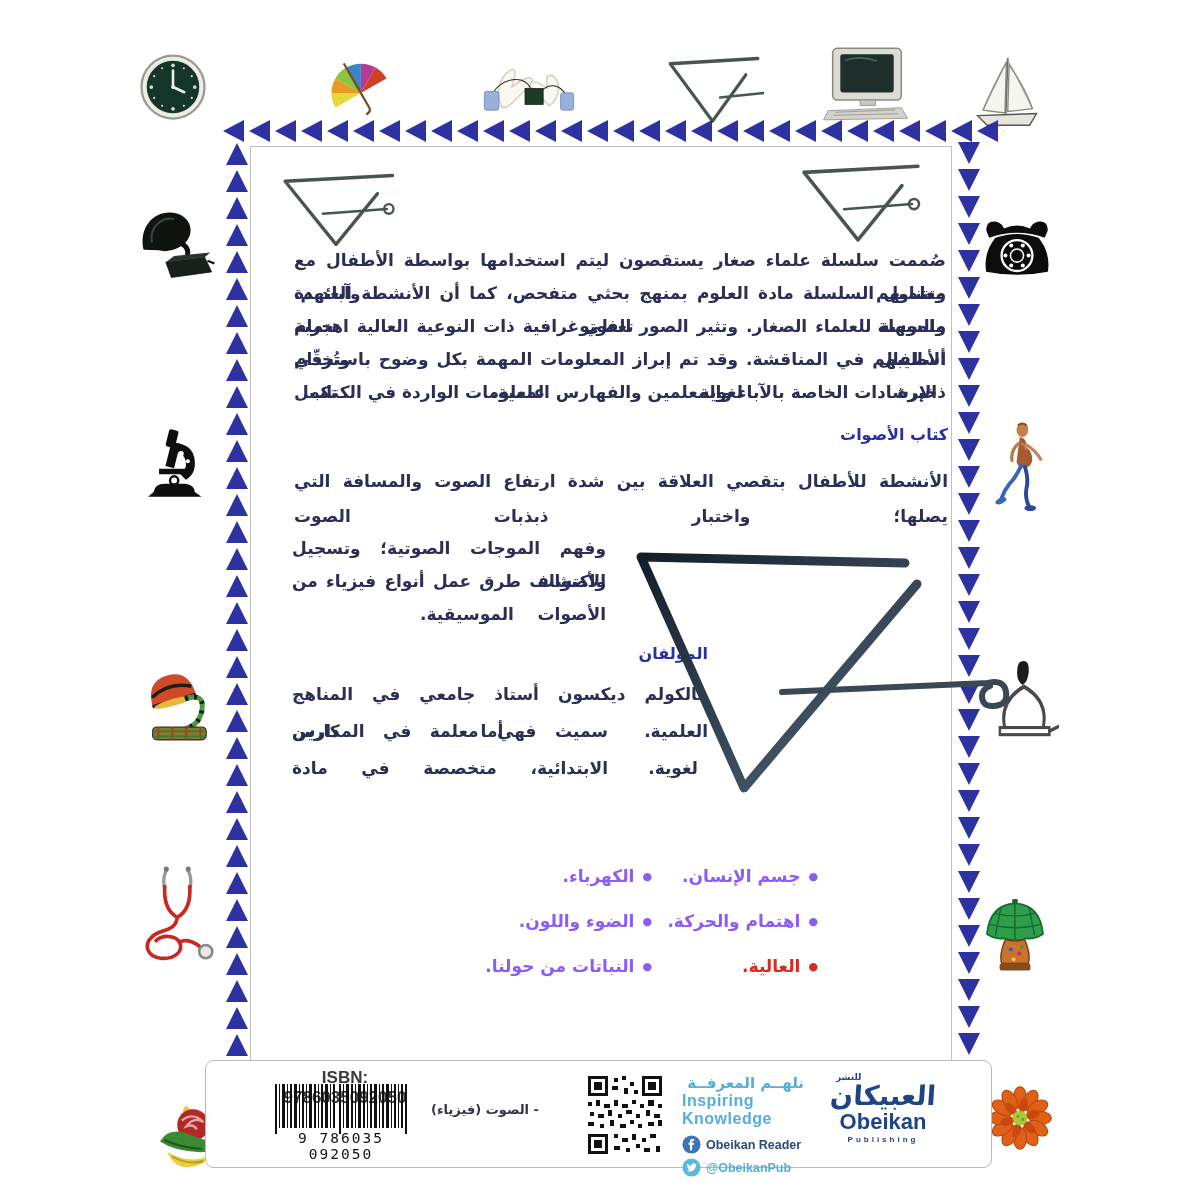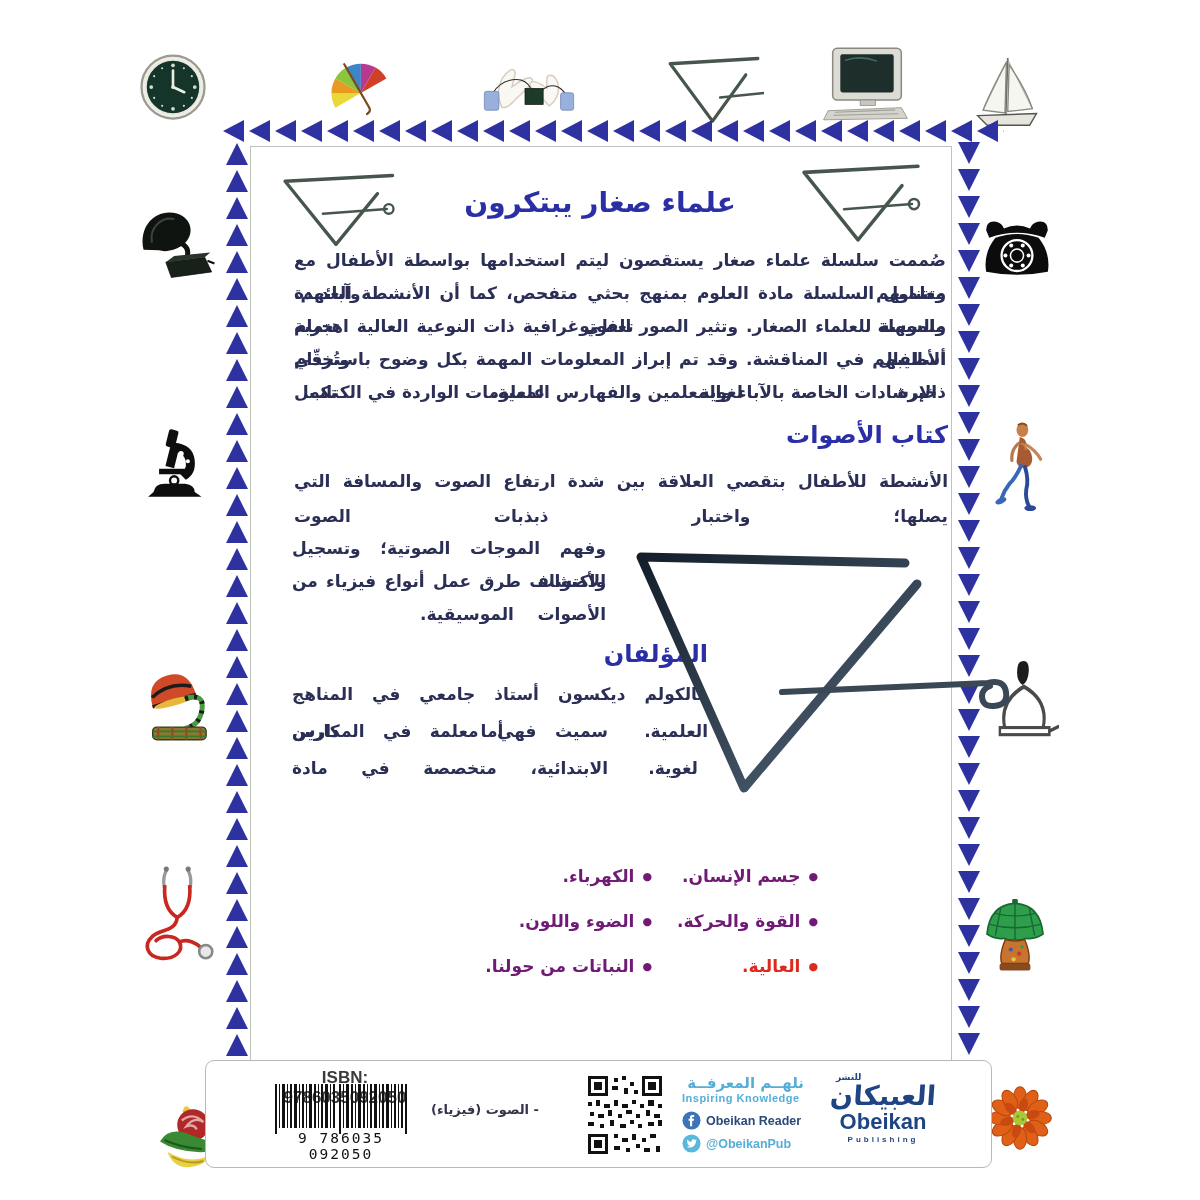--- a/index.html
+++ b/index.html
@@ -5,31 +5,31 @@
   html,body{margin:0;padding:0;background:#ffffff;}
   .page{position:relative;width:1200px;height:1200px;background:#ffffff;overflow:hidden;
         font-family:"DejaVu Sans",sans-serif;}
   .abs{position:absolute;}
   .ar{direction:rtl;font-weight:bold;color:#2b2f55;}
   .line{height:33px;line-height:33px;font-size:17px;overflow:visible;padding-left:44px;}
   .just{text-align:justify;text-align-last:justify;}
   .ctr{text-align:center;text-align-last:center;}
   .head{color:#2b2fa6;font-weight:bold;}
   .title{font-size:28px;text-align:center;}
-  .h2{font-size:24px;line-height:30px;}
-  .ser{direction:rtl;font-size:17px;font-weight:bold;color:#701a75;white-space:nowrap;}
+  .h2{font-size:16px;line-height:30px;}
+  .ser{direction:rtl;font-size:17px;font-weight:bold;color:#8b5cf6;white-space:nowrap;}
   .ser .blt{font-size:11px;vertical-align:2px;margin-left:8px;}
   .ser.red, .ser.red .blt{color:#dd2a20;}
   .frame{border:1.5px solid #bcc4ba;}
   .bar{background:#ffffff;border:1.5px solid #b8b8b4;border-radius:9px;}
   .isbn{font-family:"Liberation Sans",sans-serif;font-size:17px;font-weight:600;color:#3a3a3a;text-align:center;}
   .digits{font-family:"DejaVu Sans Mono",monospace;font-size:14.5px;letter-spacing:2px;color:#111;text-align:center;}
   .subject{direction:rtl;font-size:13px;font-weight:bold;color:#33334a;text-align:center;}
   .insp-ar{direction:rtl;font-size:15px;font-weight:bold;color:#56aed6;}
-  .insp-en{font-family:"Liberation Sans",sans-serif;font-size:11px;font-weight:bold;color:#56aed6;letter-spacing:0.5px;}
+  .insp-en{font-family:"Liberation Sans",sans-serif;font-size:16px;font-weight:bold;color:#56aed6;letter-spacing:0.5px;}
   .soc{display:flex;align-items:center;gap:5px;}
   .soc .lbl{font-family:"Liberation Sans",sans-serif;font-size:12.5px;font-weight:bold;}
   .fb-lbl{color:#2a4a7a;} .tw-lbl{color:#56aed6;}
   .obk{color:#1f4484;text-align:center;}
   .obk-small{font-size:9px;font-weight:bold;direction:rtl;text-align:left;padding-left:18px;}
   .obk-ar{font-size:27px;font-weight:bold;direction:rtl;line-height:28px;transform:skewX(-4deg);}
   .obk-en{font-family:"Liberation Sans",sans-serif;font-size:22px;font-weight:bold;line-height:24px;}
   .obk-sub{font-family:"Liberation Sans",sans-serif;font-size:8px;font-weight:bold;letter-spacing:3px;line-height:12px;}
 </style>
 </head>
@@ -282,21 +282,20 @@
     <defs>
       <linearGradient id="mt" x1="0" y1="0" x2="1" y2="1">
         <stop offset="0" stop-color="#141e2a"></stop>
           <stop offset="1" stop-color="#54687c"></stop>
       </linearGradient>
     </defs>
     <path d="M297,41 L33,35 L136,266 L309,62" fill="none" stroke="url(#mt)" stroke-width="9" stroke-linecap="round" stroke-linejoin="round"></path>
     <path d="M174,170 L380,161 q16,-4 18,9 q2,13 -12,14 q-12,1 -12,-10 q0,-7 8,-10" fill="none" stroke="#3a4856" stroke-width="6" stroke-linecap="round"></path>
   </svg>
 
-  <div class="abs ar head title" style="left:350px;top:186px;width:500px" dir="rtl">علماء صغار يبتكرون</div>
 
   <div class="abs" style="left:250px;top:244px;width:696px">
     <div class="ar line just" dir="rtl">صُممت سلسلة علماء صغار يستقصون ليتم استخدامها بواسطة الأطفال مع معلميهم وآبائهم.</div>
     <div class="ar line just" dir="rtl">وتتناول السلسلة مادة العلوم بمنهج بحثي متفحص، كما أن الأنشطة العديدة والسهلة تعطي تجربة</div>
     <div class="ar line just" dir="rtl">ملموسة للعلماء الصغار. وتثير الصور الفوتوغرافية ذات النوعية العالية اهتمام الأطفال وتُرقّي</div>
     <div class="ar line just" dir="rtl">أساليبهم في المناقشة. وقد تم إبراز المعلومات المهمة بكل وضوح باستخدام ذخيرة لغوية علمية. تكمل</div>
     <div class="ar line ctr" dir="rtl" style="">الإرشادات الخاصة بالآباء والمعلمين والفهارس المعلومات الواردة في الكتاب.</div>
   </div>
 
   <div class="abs ar head h2" style="left:548px;top:420px;width:400px;text-align:right" dir="rtl">كتاب الأصوات</div>
@@ -317,21 +316,21 @@
     <div class="ar line just" style="height:37px;line-height:37px" dir="rtl">مالكولم ديكسون أستاذ جامعي في المناهج العلمية. أما كارين</div>
     <div class="ar line just" style="height:37px;line-height:37px;padding-right:100px" dir="rtl">سميث فهي معلمة في المدارس الابتدائية، متخصصة في مادة</div>
     <div class="ar line" style="height:37px;line-height:37px;text-align:right;padding-right:10px" dir="rtl">لغوية.</div>
   </div>
 
 
   <div class="abs ser" style="top:866px;right:382px">
     <span class="blt">●</span><span>جسم الإنسان.</span>
   </div>
   <div class="abs ser" style="top:911px;right:382px">
-    <span class="blt">●</span><span>القوة والحركة.</span>
+    <span class="blt">●</span><span>اهتمام والحركة.</span>
   </div>
   <div class="abs ser red" style="top:956px;right:382px">
     <span class="blt">●</span><span>العالية.</span>
   </div>
   <div class="abs ser" style="top:866px;right:548px">
     <span class="blt">●</span><span>الكهرباء.</span>
   </div>
   <div class="abs ser" style="top:911px;right:548px">
     <span class="blt">●</span><span>الضوء واللون.</span>
   </div>

